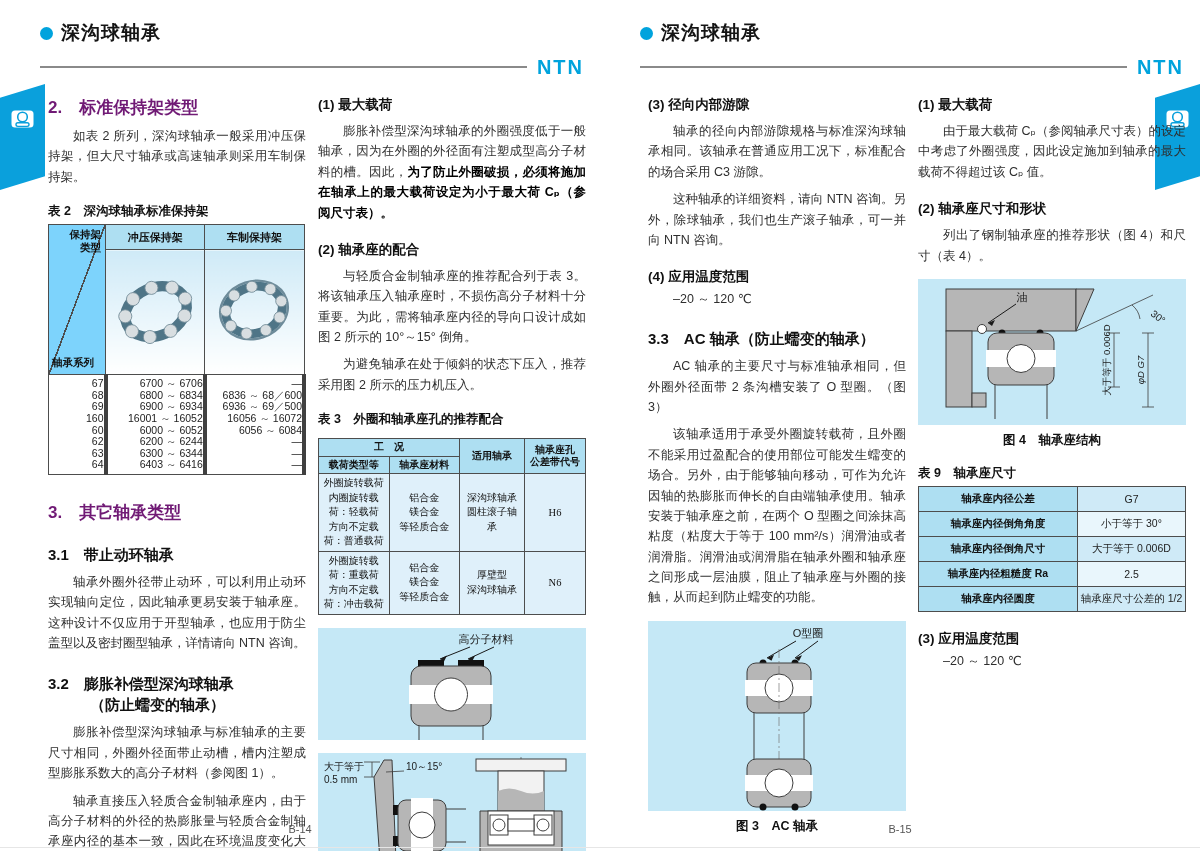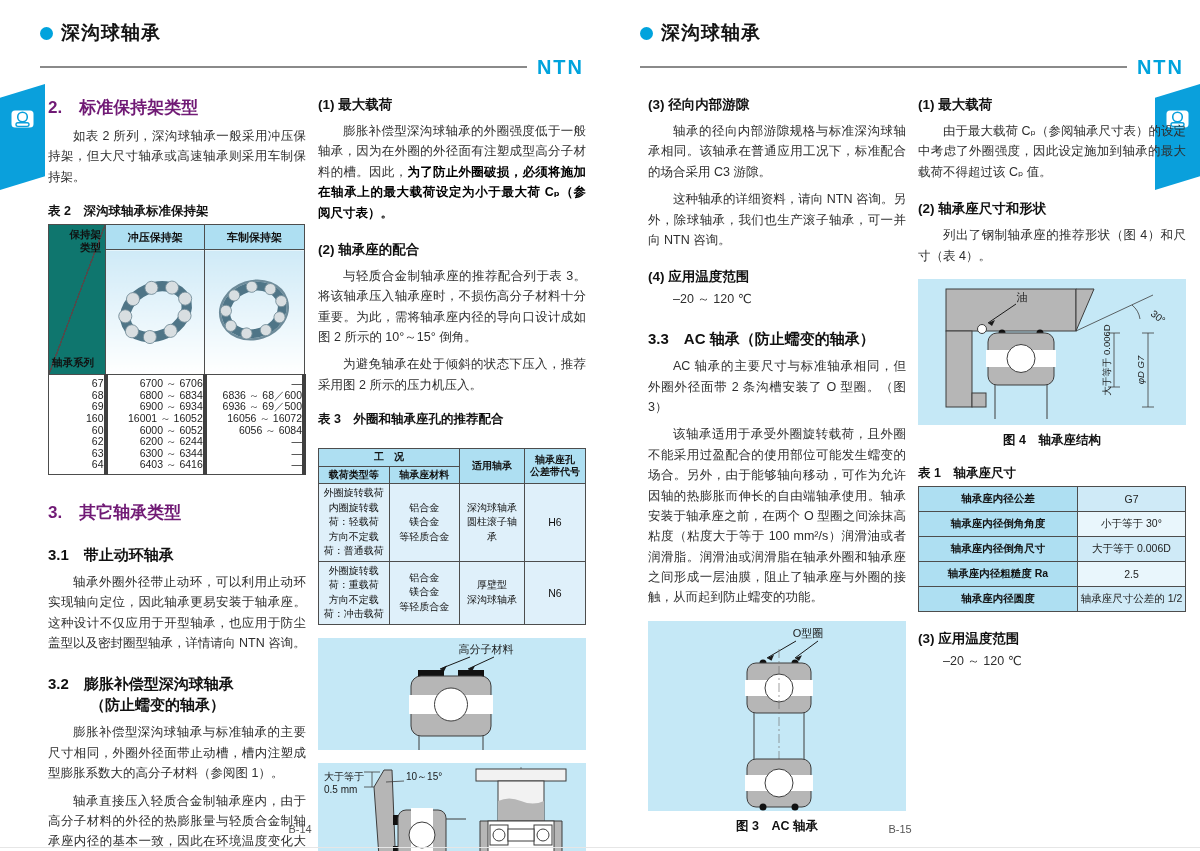--- a/index.html
+++ b/index.html
@@ -47,33 +47,33 @@
   .caption-f{font-size:12.5px;font-weight:bold;color:#111;text-align:center;margin:7px 0 0;}
   .figbox{background:#C5E8F6;margin-top:13px;}
   .figbox svg{display:block;}
   .footer{position:absolute;bottom:16px;left:0;width:100%;text-align:center;font-size:11px;color:#555;}
   .blk{display:block;}
 
   
   .t2{border-collapse:collapse;width:100%;table-layout:fixed;margin-top:2px;}
   .t2 th,.t2 td{border:1px solid #4d4d4d;padding:0;}
   .t2 th{background:#AEDFF2;font-size:11px;font-weight:bold;height:24px;color:#111;}
-  .t2-corner{width:56px;position:relative;background:#0f766e;}
+  .t2-corner{width:56px;position:relative;background:#7dd3fc;}
   .diag-line{position:absolute;inset:0;background:linear-gradient(to bottom right,transparent calc(50% - 0.8px),#4d4d4d calc(50% - 0.8px),#4d4d4d calc(50% + 0.8px),transparent calc(50% + 0.8px));}
   .t2-corner-top{position:absolute;top:3px;right:4px;text-align:right;font-weight:bold;font-size:10.5px;line-height:1.25;color:#111;}
   .t2-corner-bot{position:absolute;bottom:4px;left:3px;font-weight:bold;font-size:10.5px;color:#111;}
   .t2-img td{height:124px;background:linear-gradient(#CFEAF7,#ffffff);text-align:center;vertical-align:middle;}
   .t2-databody{border-top:1px solid #4d4d4d;border-bottom:1px solid #4d4d4d;}
   .t2-databody td{border:none;border-left:1px solid #4d4d4d;border-right:4px solid #404040;
     font-size:10.5px;line-height:11.6px;text-align:right;color:#222;margin-top:20px;}
   .t2-databody tr:first-child td{padding-top:3px;}
   .t2-databody tr:last-child td{padding-bottom:3px;}
 
   
-  .t3{border-collapse:collapse;width:100%;table-layout:fixed;margin-top:20px;}
+  .t3{border-collapse:collapse;width:100%;table-layout:fixed;margin-top:10px;font-family:Liberation Serif, serif;}
   .t3 th,.t3 td{border:1px solid #4d4d4d;font-size:10px;padding:2px 3px;color:#111;}
   .t3 th{background:#AEDFF2;font-weight:bold;text-align:center;line-height:1.25;}
   .t3 td{background:#DFF0FA;vertical-align:middle;}
   .t3 .ln{display:block;text-align:center;line-height:1.45;}
   .t3 .ctr{text-align:center;font-size:10.5px;}
   .t3 .w-load{width:96px;}
   .t3 .w-mat{width:56px;}
   .t3 .w-app{width:58px;}
   .t3 .w-tol{width:54px;}
 
@@ -420,21 +420,21 @@
           <line x1="190" y1="108" x2="202" y2="108" stroke="#3d3d3d" stroke-width="0.8"></line>
           <text font-size="9.5" fill="#1a1a1a" text-anchor="middle" transform="rotate(-90 192 81)" x="192" y="81">大于等于 0.006D</text>
           <line x1="230" y1="54" x2="230" y2="128" stroke="#3d3d3d" stroke-width="0.8"></line>
           <line x1="224" y1="54" x2="236" y2="54" stroke="#3d3d3d" stroke-width="0.8"></line>
           <line x1="224" y1="128" x2="236" y2="128" stroke="#3d3d3d" stroke-width="0.8"></line>
           <text font-size="9.5" fill="#1a1a1a" text-anchor="middle" font-style="italic" transform="rotate(-90 226 91)" x="226" y="91">φD G7</text>
         </svg>
       </div>
       <div class="caption-f">图 4　轴承座结构</div>
 
-      <div class="caption-t">表 1　轴承座尺寸</div>
+      <div class="caption-t">表 9　轴承座尺寸</div>
       <table class="t4">
         <tbody>
           <tr>
               <th>轴承座内径公差</th>
               <td>G7</td>
             </tr>
           <tr>
               <th>轴承座内径倒角角度</th>
               <td>小于等于 30°</td>
             </tr>

